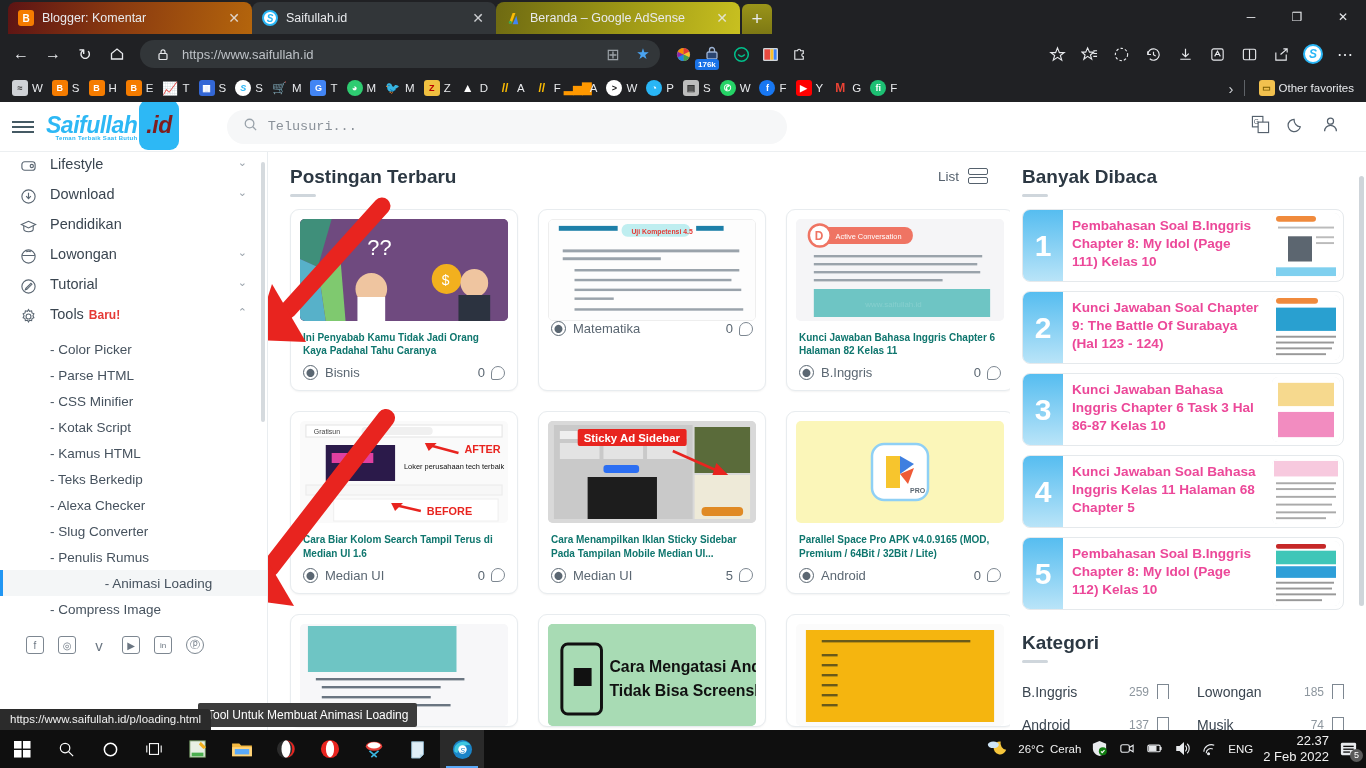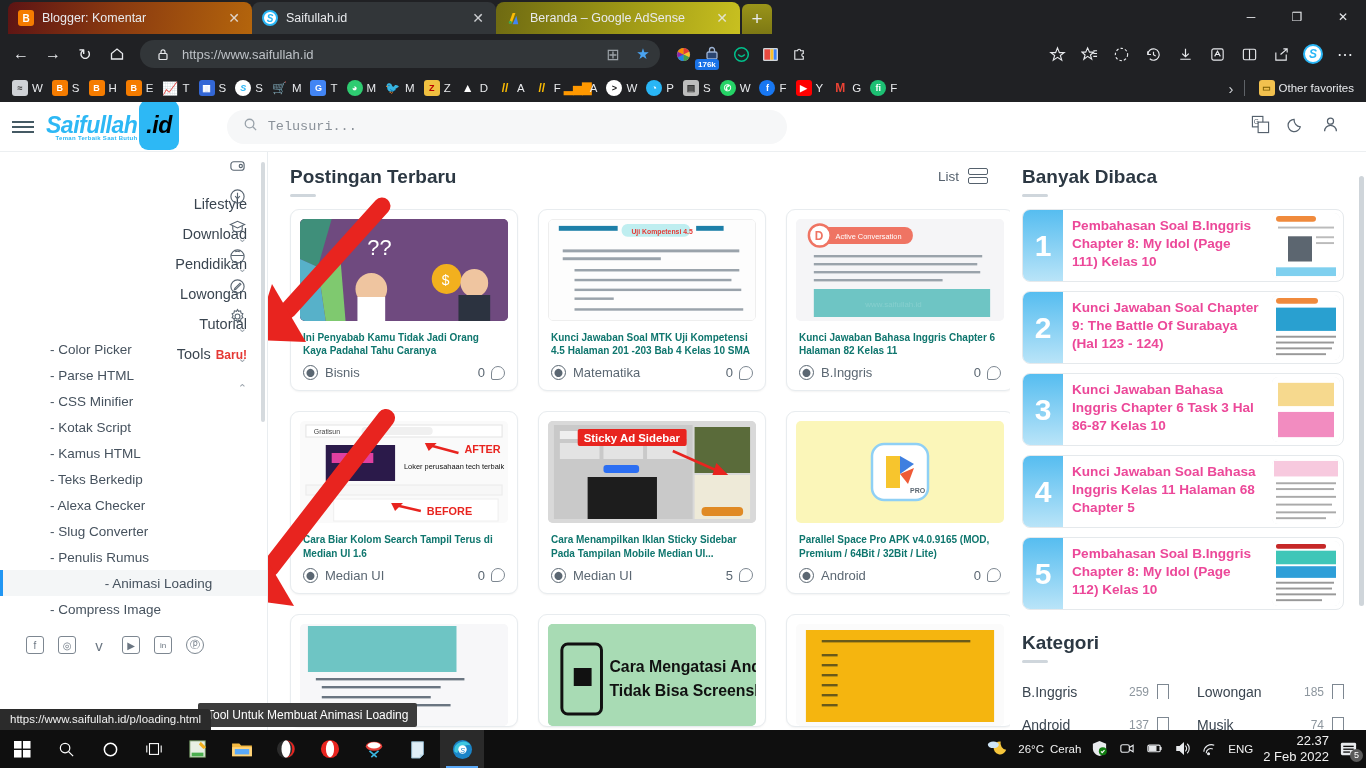--- a/index.html
+++ b/index.html
@@ -49,32 +49,32 @@
   .bm .bi { width:16px;height:16px;border-radius:3px;display:flex;align-items:center;justify-content:center;font-size:9px;font-weight:bold;color:#fff;flex:0 0 16px;}
   .bm-sep { width:1px; height:16px; background:#5f6368; margin: 0 6px;}
   .bm-right { margin-left:auto; display:flex; align-items:center; gap:4px;}
 
   
   .page { position: absolute; top: 102px; left: 0; width: 1366px; height: 628px; background: #fff; overflow:hidden;}
   .site-header { height: 50px; background:#fff; display:flex; align-items:center; border-bottom:1px solid #eceff1; }
   .hamburger { width: 46px; display:flex; align-items:center; justify-content:center; }
   .hamburger span { display:block; width:22px; height:2px; background:#455a64; margin:3px 0; }
   .logo { font-size: 23px; font-weight: 900; color:#2db8f5; font-style:italic; letter-spacing:-0.5px; position:relative; }
-  .logo .id { background:#2db8f5; color:#000000; border-radius:9px; padding:12px 7px; font-style:italic; margin-left:2px;}
+  .logo .id { background:#2db8f5; color:#7f1d1d; border-radius:9px; padding:12px 7px; font-style:italic; margin-left:2px;}
   .logo-sub { font-size:6px; color:#2db8f5; letter-spacing:.3px; font-weight:bold; font-style:normal; text-align:center; margin-top:-4px;}
   .searchwrap { margin-left: 48px; width: 560px; }
   .searchbox { height: 34px; background:#f6f7f8; border-radius:18px; display:flex; align-items:center; gap:10px; padding:0 16px; }
   .searchbox .ph { color:#8a9199; font-size:13.5px;font-family:Liberation Mono, monospace; }
   .hdr-right { margin-left:auto; display:flex; align-items:center; gap:16px; padding-right: 26px; color:#546070;}
 
   .body-wrap { display: flex; height: 578px; }
 
   
   .sidebar { width: 268px; border-right:1px solid #e9edf0; background:#fff; position:relative; padding-top:4px; }
-  .nav-item { height:30px; display:flex; align-items:flex-end; gap:20px; padding: 0 20px 0 18px; color:#3a4550; font-size:14.5px;flex-direction:column; }
+  .nav-item { height:30px; display:flex; align-items:flex-start; gap:12px; padding: 0 20px 0 18px; color:#3a4550; font-size:14.5px; }
   .nav-item .ni-ico { width:20px; height:20px; flex:0 0 20px; display:flex; align-items:center; justify-content:center; color:#5a6672;}
   .nav-item .ni-label { flex:1; }
   .nav-item .ni-chev { color:#9aa3ac; font-size:11px; }
   .baru { color:#e53935; font-size:12px; font-weight:bold; margin-left:5px;}
   .sub-item { height:26px; display:flex; align-items:center; padding-left:50px; color:#46525e; font-size:13.5px; }
   .sub-item.active { background:#f4f6f7; border-left:3px solid #2196f3; padding-left:47px;justify-content:center;}
   .social-row { display:flex; gap:14px; padding: 14px 0 0 26px; color:#6b7682;}
   .social-row .s { width:18px;height:18px;border:1.4px solid #7d8791; border-radius:3px; display:flex;align-items:center;justify-content:center;font-size:10px;}
   .sb-scroll { position:absolute; right:2px; top:10px; width:4px; height:260px; background:#d5dade; border-radius:2px;}
 
@@ -602,21 +602,20 @@
                     <rect x="14" y="30" width="180" height="3"></rect>
                     <rect x="14" y="38" width="100" height="3"></rect>
                 <rect x="26" y="50" width="168" height="2.5"></rect>
                     <rect x="26" y="60" width="160" height="2.5"></rect>
                 <rect x="26" y="70" width="170" height="2.5"></rect>
                     <rect x="26" y="79" width="40" height="2.5"></rect>
                 <rect x="26" y="90" width="172" height="2.5"></rect>
                   </g>
               </svg>
             </div>
-            <div class="card-title">Kunci Jawaban Soal MTK Uji Kompetensi 4.5 Halaman 201 -203 Bab 4 Kelas 10 SMA</div>
             <div class="card-meta">
               <span class="meta-ico">⬤</span>
               <span>Matematika</span>
               <span class="meta-right">
                 <span>0</span>
                 <span class="bubble"></span>
               </span>
             </div>
           </div>
 

